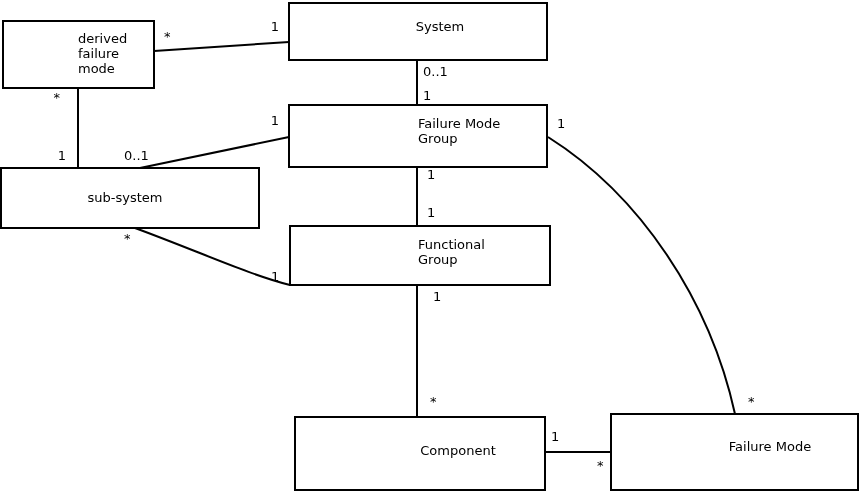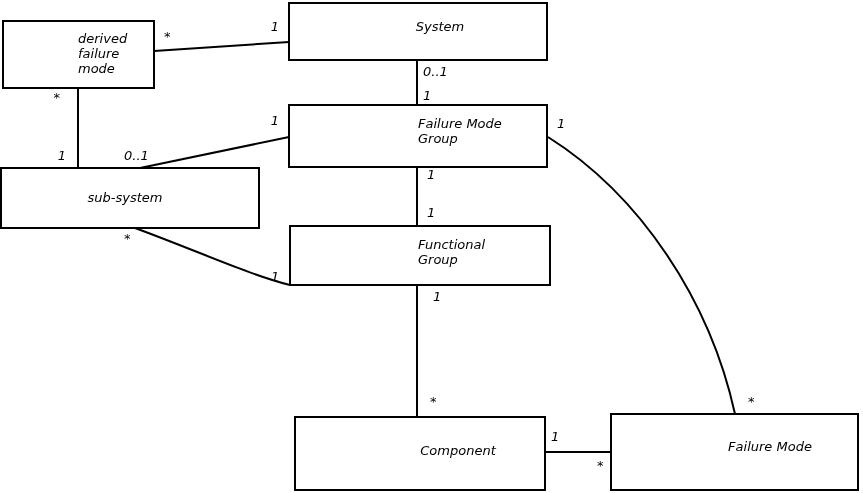--- a/index.html
+++ b/index.html
@@ -10,21 +10,20 @@
   body {
     width: 863px;
     height: 493px;
     font-family: "DejaVu Sans", sans-serif;
     overflow: hidden;
   }
   #diagram-root {
     position: relative;
     width: 863px;
     height: 493px;
-    font-style: italic;
   }
   svg.canvas {
     position: absolute;
     top: 0;
     left: 0;
     width: 863px;
     height: 493px;
   }
   .box-rect {
     fill: #ffffff;

